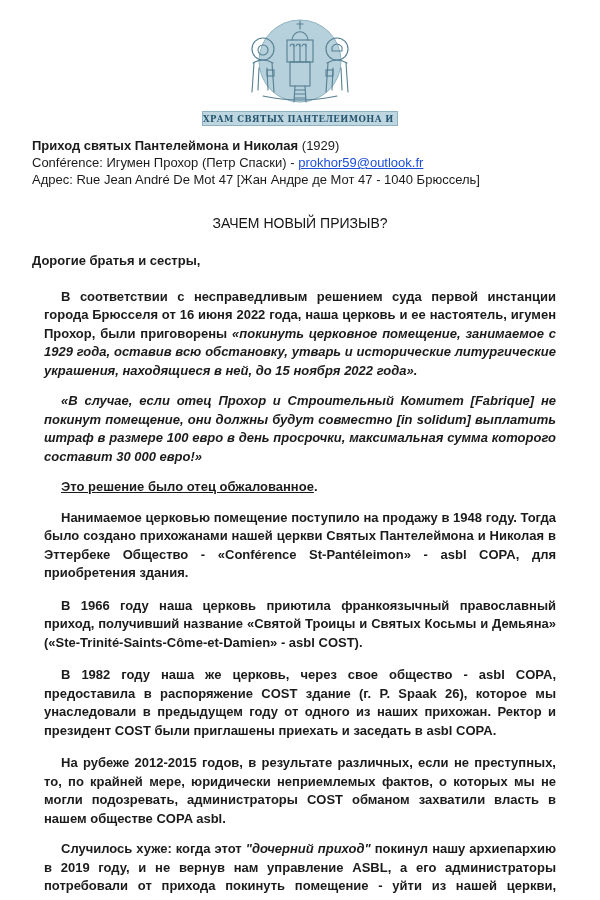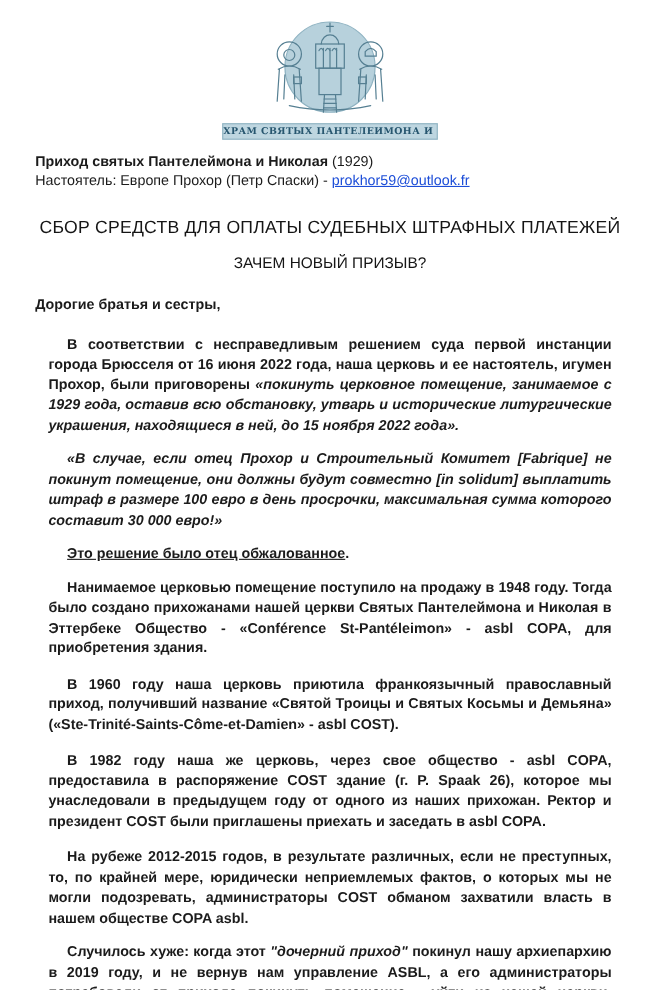--- a/index.html
+++ b/index.html
@@ -91,39 +91,39 @@
     <div class="logo-banner">
       <span>ХРАМ СВЯТЫХ ПАНТЕЛЕИМОНА И НИКОЛАЯ</span>
     </div>
   </div>
 
   <div class="letterhead">
     <div class="h-line h-bold">
       <span>Приход святых Пантелеймона и Николая</span><span class="h-normal"> (1929)</span>
     </div>
     <div class="h-line">
-      <span>Настоятель: Европе Прохор (Петр Спаски) - </span><a class="link">prokhor59@outlook.fr</a>
+      <span>Conférence: Игумен Прохор (Петр Спаски) - </span><a class="link">prokhor59@outlook.fr</a>
     </div>
+    <div class="h-line">Адрес: Rue Jean André De Mot 47 [Жан Андре де Мот 47 - 1040 Брюссель]</div>
   </div>
 
   <div class="title-block">
-    <div class="title">СБОР СРЕДСТВ ДЛЯ ОПЛАТЫ СУДЕБНЫХ ШТРАФНЫХ ПЛАТЕЖЕЙ</div>
     <div class="subtitle">ЗАЧЕМ НОВЫЙ ПРИЗЫВ?</div>
   </div>
 
   <p class="salutation">Дорогие братья и сестры,</p>
 
   <p class="para mt-lg"><span>В соответствии с несправедливым решением суда первой инстанции города Брюсселя от 16 июня 2022 года, наша церковь и ее настоятель, игумен Прохор, были приговорены </span><span class="it">«покинуть церковное помещение, занимаемое с 1929 года, оставив всю обстановку, утварь и исторические литургические украшения, находящиеся в ней, до 15 ноября 2022 года».</span></p>
 
   <p class="para it">«В случае, если отец Прохор и Строительный Комитет [Fabrique] не покинут помещение, они должны будут совместно [in solidum] выплатить штраф в размере 100 евро в день просрочки, максимальная сумма которого составит 30 000 евро!»</p>
 
   <p class="para mt-sm"><span class="ul">Это решение было отец обжалованное</span><span>.</span></p>
 
   <p class="para mt-sm">Нанимаемое церковью помещение поступило на продажу в 1948 году. Тогда было создано прихожанами нашей церкви Святых Пантелеймона и Николая в Эттербеке Общество - «Conférence St-Pantéleimon» - asbl COPA, для приобретения здания.</p>
 
-  <p class="para mt-md">В 1960 году наша церковь приютила франкоязычный православный приход, получивший название «Святой Троицы и Святых Косьмы и Демьяна» («Ste-Trinité-Saints-Côme-et-Damien» - asbl COST).</p>
+  <p class="para mt-md">В 1966 году наша церковь приютила франкоязычный православный приход, получивший название «Святой Троицы и Святых Косьмы и Демьяна» («Ste-Trinité-Saints-Côme-et-Damien» - asbl COST).</p>
 
   <p class="para mt-md">В 1982 году наша же церковь, через свое общество - asbl COPA, предоставила в распоряжение COST здание (г. P. Spaak 26), которое мы унаследовали в предыдущем году от одного из наших прихожан. Ректор и президент COST были приглашены приехать и заседать в asbl COPA.</p>
 
   <p class="para mt-md">На рубеже 2012-2015 годов, в результате различных, если не преступных, то, по крайней мере, юридически неприемлемых фактов, о которых мы не могли подозревать, администраторы COST обманом захватили власть в нашем обществе COPA asbl.</p>
   <p class="para"><span>Случилось хуже: когда этот </span><span class="it">"дочерний приход"</span><span> покинул нашу архиепархию в 2019 году, и не вернув нам управление ASBL, а его администраторы потребовали от прихода покинуть помещение - уйти из нашей церкви, оставив всё имущество.</span></p>
 
 </div>
 
 </body></html>

